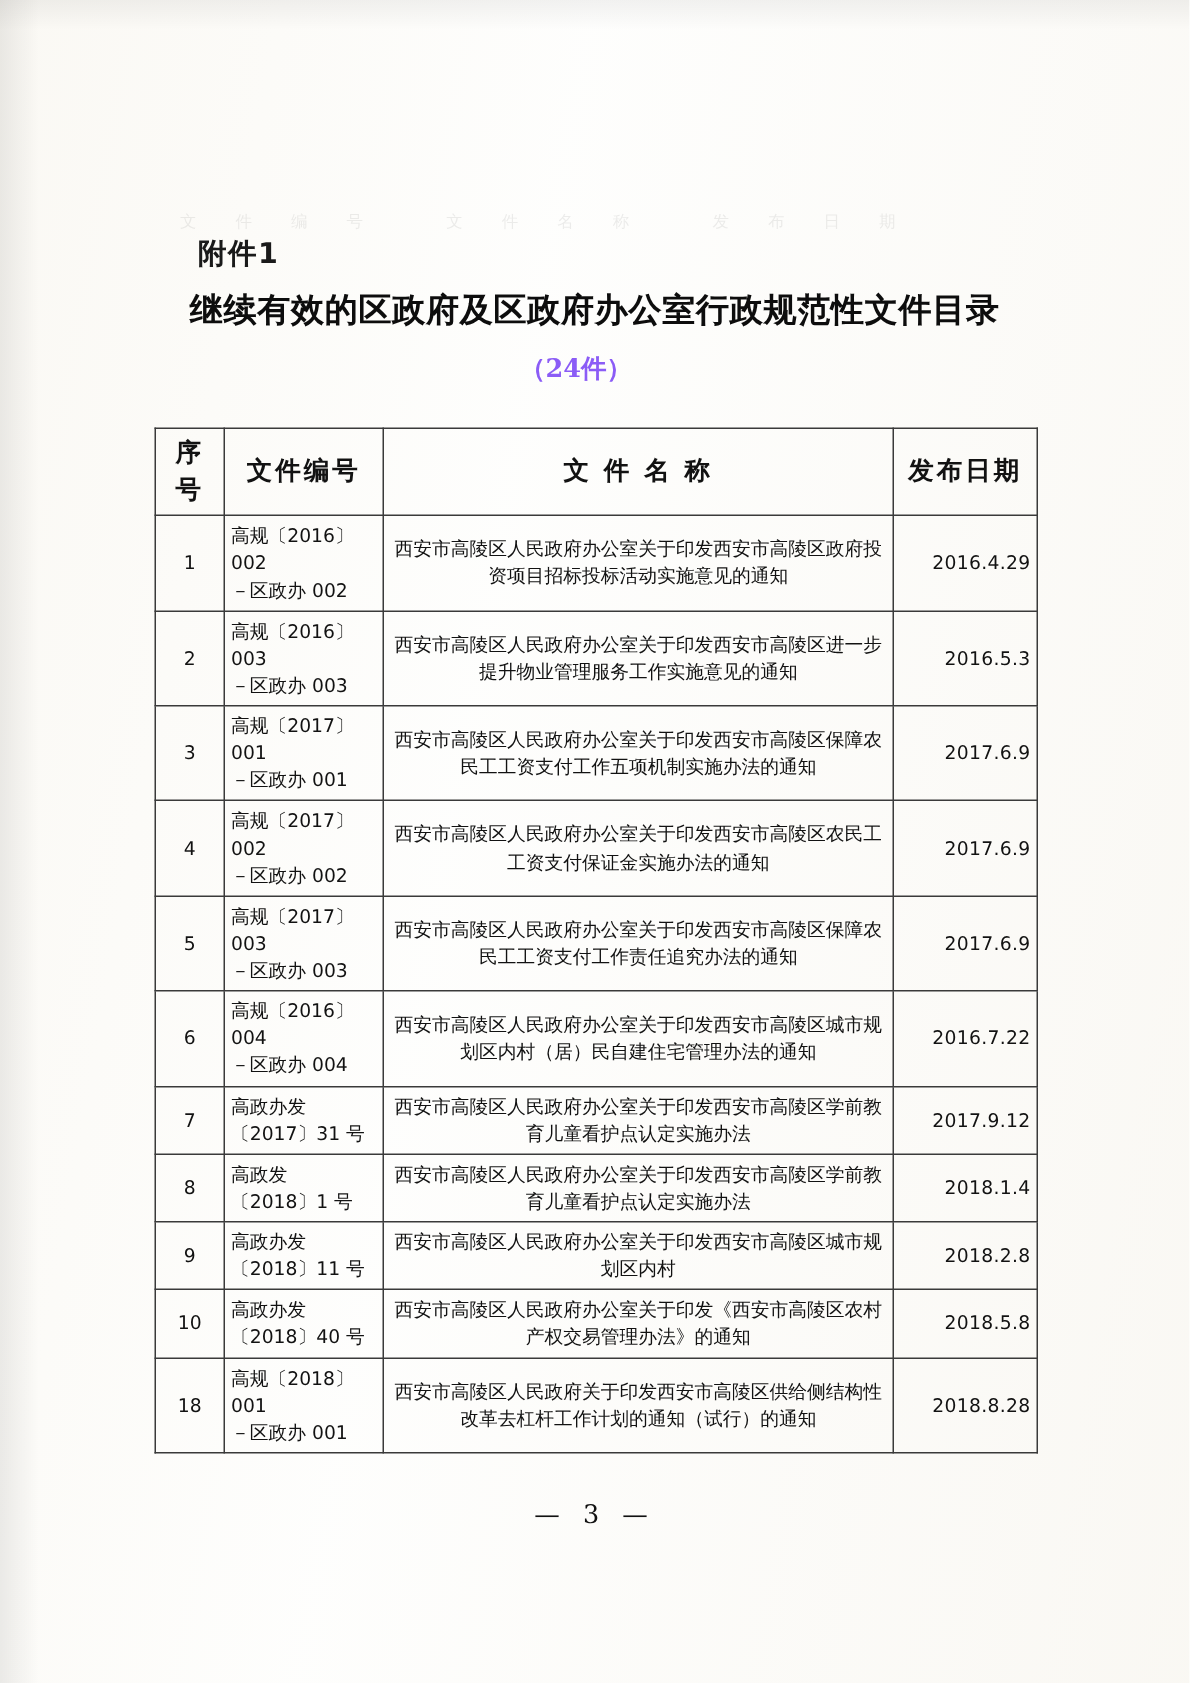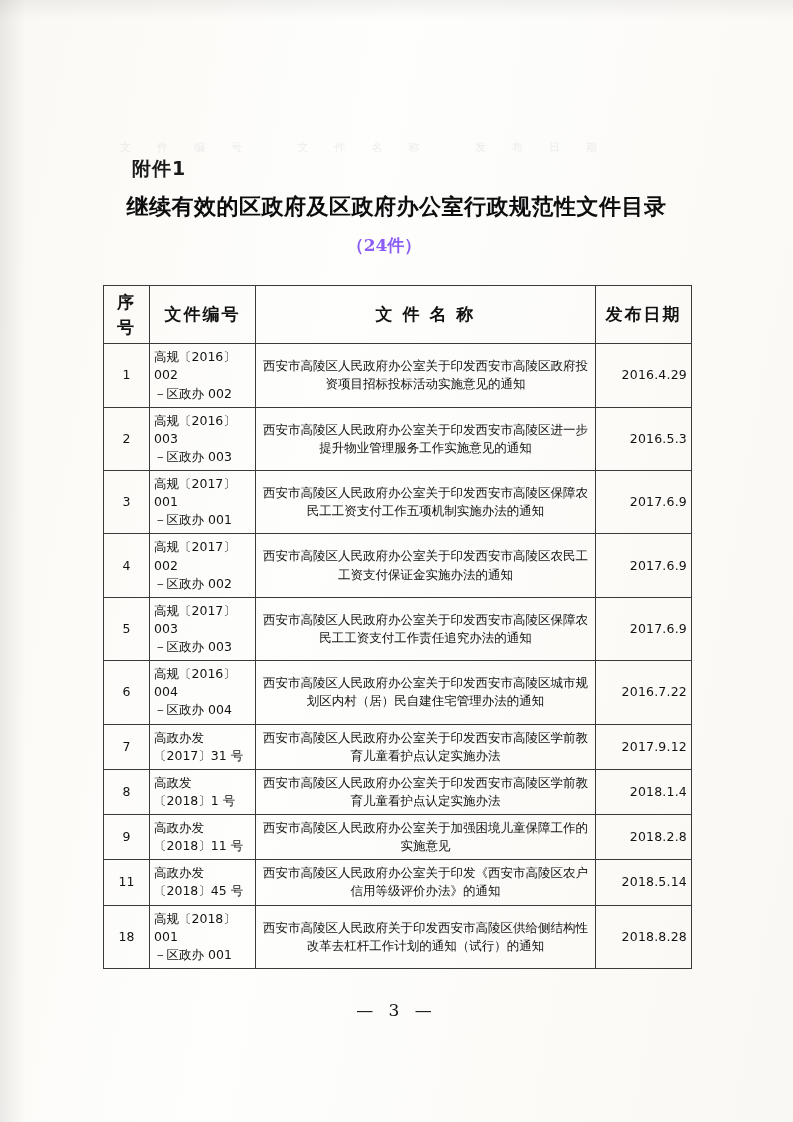--- a/index.html
+++ b/index.html
@@ -235,28 +235,28 @@
           </tr>
           <tr>
             <td class="no">8</td>
             <td class="code">高政发<br>〔2018〕1 号</td>
             <td class="name">西安市高陵区人民政府办公室关于印发西安市高陵区学前教育儿童看护点认定实施办法</td>
             <td class="date">2018.1.4</td>
           </tr>
           <tr>
             <td class="no">9</td>
             <td class="code">高政办发<br>〔2018〕11 号</td>
-            <td class="name">西安市高陵区人民政府办公室关于加强困境儿童保障工作的实施意见</td>
+            <td class="name">西安市高陵区人民政府办公室关于印发西安市高陵区城市规划区内村</td>
             <td class="date">2018.2.8</td>
           </tr>
           <tr>
-            <td class="no">11</td>
-            <td class="code">高政办发<br>〔2018〕45 号</td>
-            <td class="name">西安市高陵区人民政府办公室关于印发《西安市高陵区农户信用等级评价办法》的通知</td>
-            <td class="date">2018.5.14</td>
+            <td class="no">10</td>
+            <td class="code">高政办发<br>〔2018〕40 号</td>
+            <td class="name">西安市高陵区人民政府办公室关于印发《西安市高陵区农村产权交易管理办法》的通知</td>
+            <td class="date">2018.5.8</td>
           </tr>
           <tr>
             <td class="no">18</td>
             <td class="code">高规〔2018〕001<br>－区政办 001</td>
             <td class="name">西安市高陵区人民政府关于印发西安市高陵区供给侧结构性改革去杠杆工作计划的通知（试行）的通知</td>
             <td class="date">2018.8.28</td>
           </tr>
         </tbody>
     </table>
 

